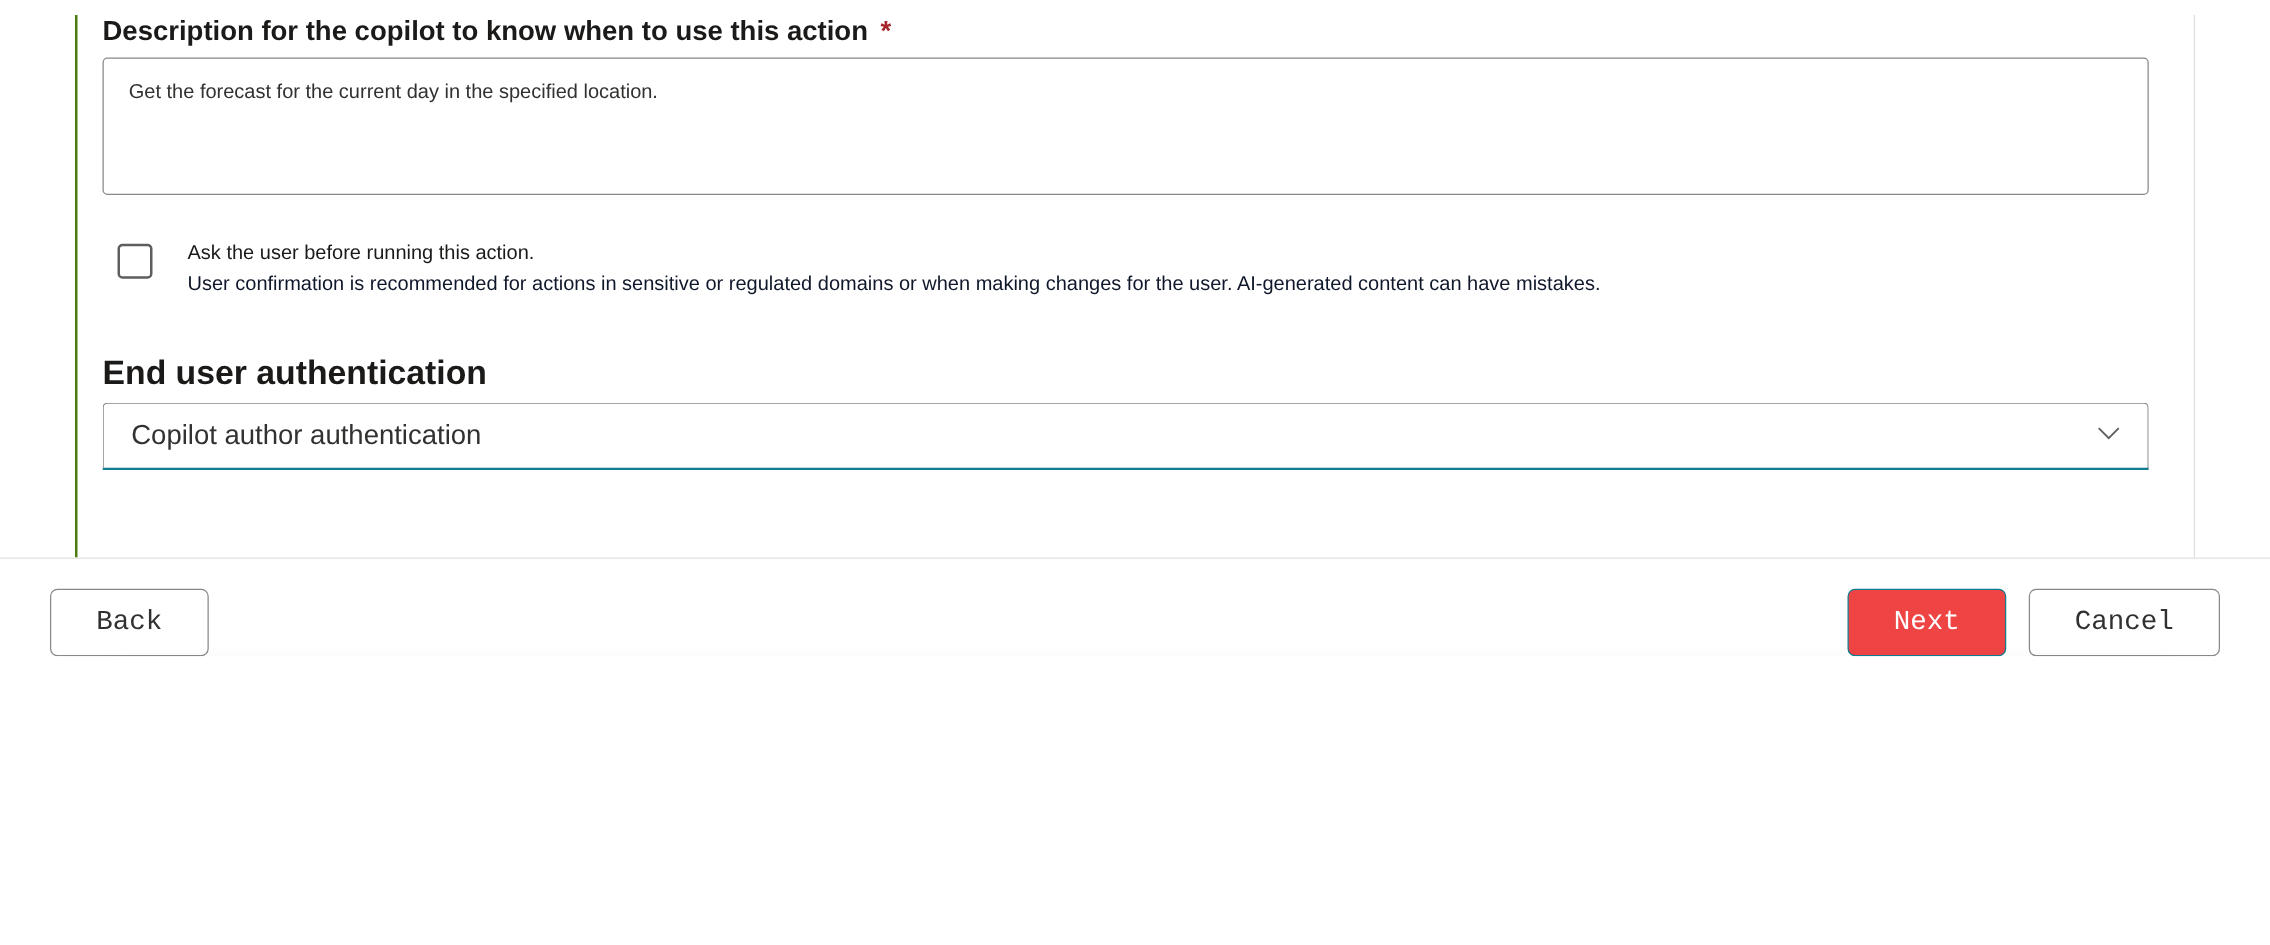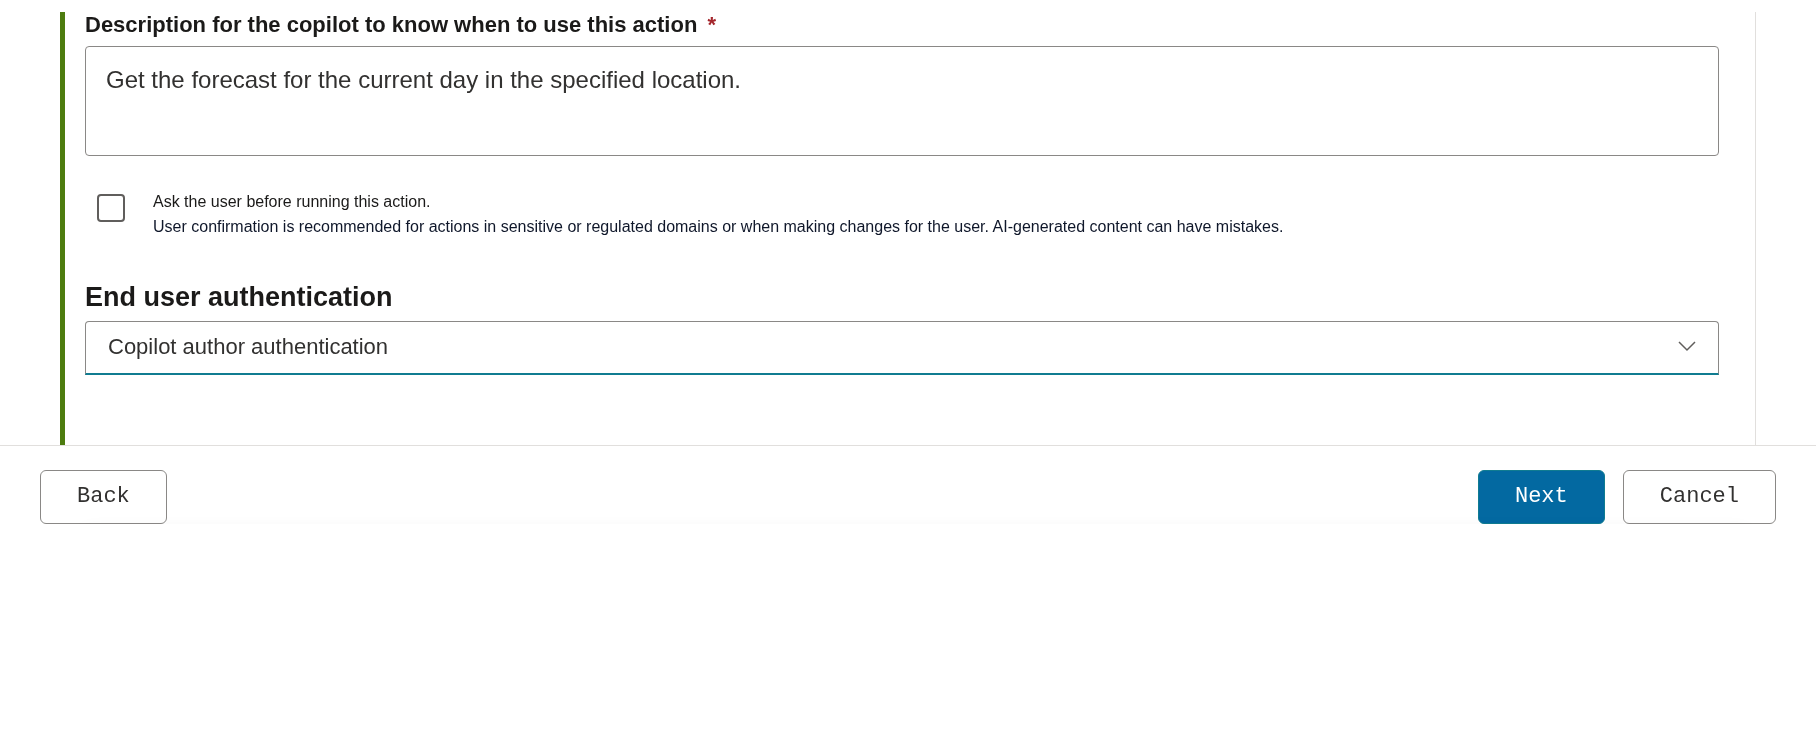--- a/index.html
+++ b/index.html
@@ -11,21 +11,21 @@
     font-family: "Segoe UI", -apple-system, BlinkMacSystemFont, sans-serif;
     font-size: 16px;
     color: #323130;
     background: #ffffff;
   }
   .page {
     width: 1816px;
     position: relative;
   }
   .form-panel {
-    border-left: 5px solid #4d7c0f;
+    border-left: 2px solid #4d7c0f;
     border-right: 1px solid #e1dfdd;
     margin: 0 60px 0 60px;
     padding: 0 36px 70px 20px;
   }
   .field-label {
     font-size: 22px;
     font-weight: 600;
     color: #1b1a19;
     margin-top: 12px;
     margin-bottom: 8px;
@@ -33,21 +33,21 @@
   .required-asterisk {
     color: #a4262c;
     margin-left: 4px;
   }
   .text-input {
     width: 100%;
     min-height: 110px;
     border: 1px solid #8a8886;
     border-radius: 4px;
     padding: 16px 20px;
-    font-size: 24px;
+    font-size: 16px;
     font-family: inherit;
     color: #323130;
     resize: none;
     line-height: 1.4;
   }
   .checkbox-row {
     display: flex;
     align-items: flex-start;
     gap: 28px;
     margin-top: 30px;
@@ -166,21 +166,21 @@
     display: inline-flex;
     align-items: center;
     justify-content: center;
   }
   .btn-secondary {
     background: #ffffff;
     border: 1px solid #8a8886;
     color: #323130;
   }
   .btn-primary {
-    background: #0369a1;
+    background: #ef4444;
     border: 1px solid #107c91;
     color: #ffffff;
   }
   .spacer {
     flex: 1;
   }
   .btn-gap {
     width: 18px;
   }
 </style>

